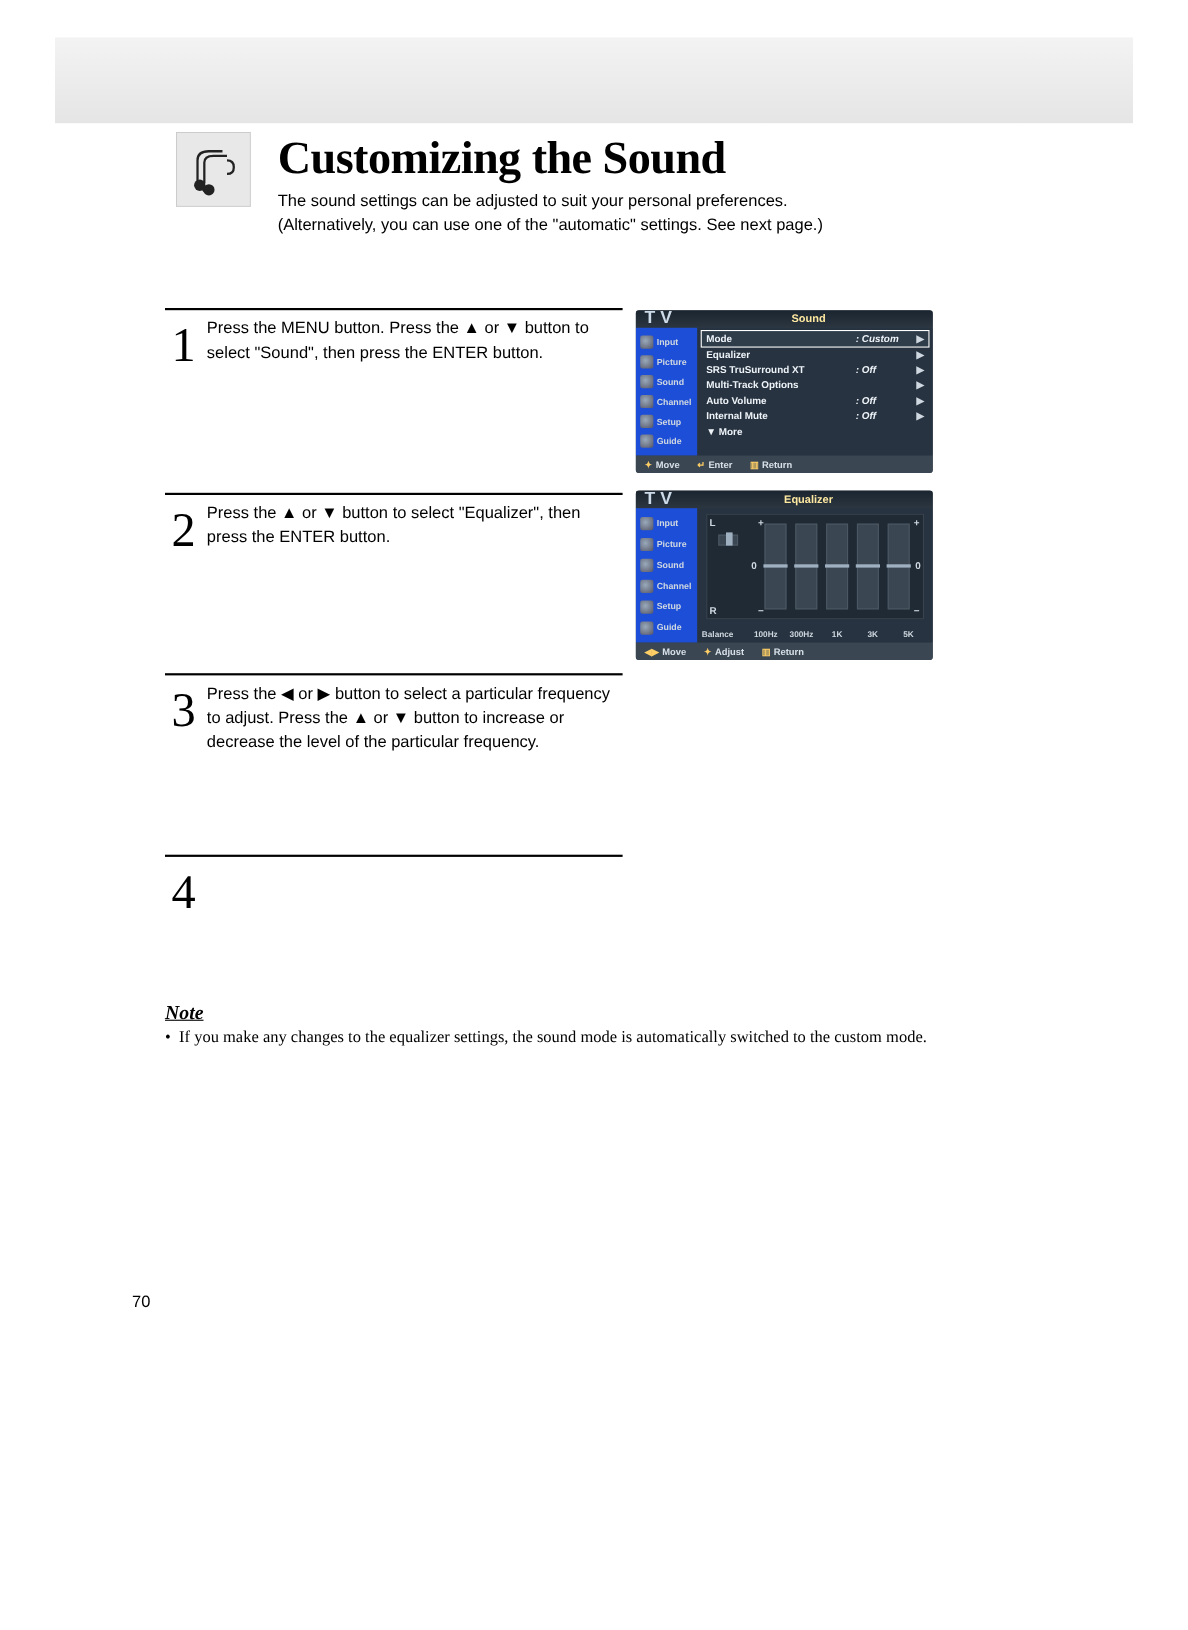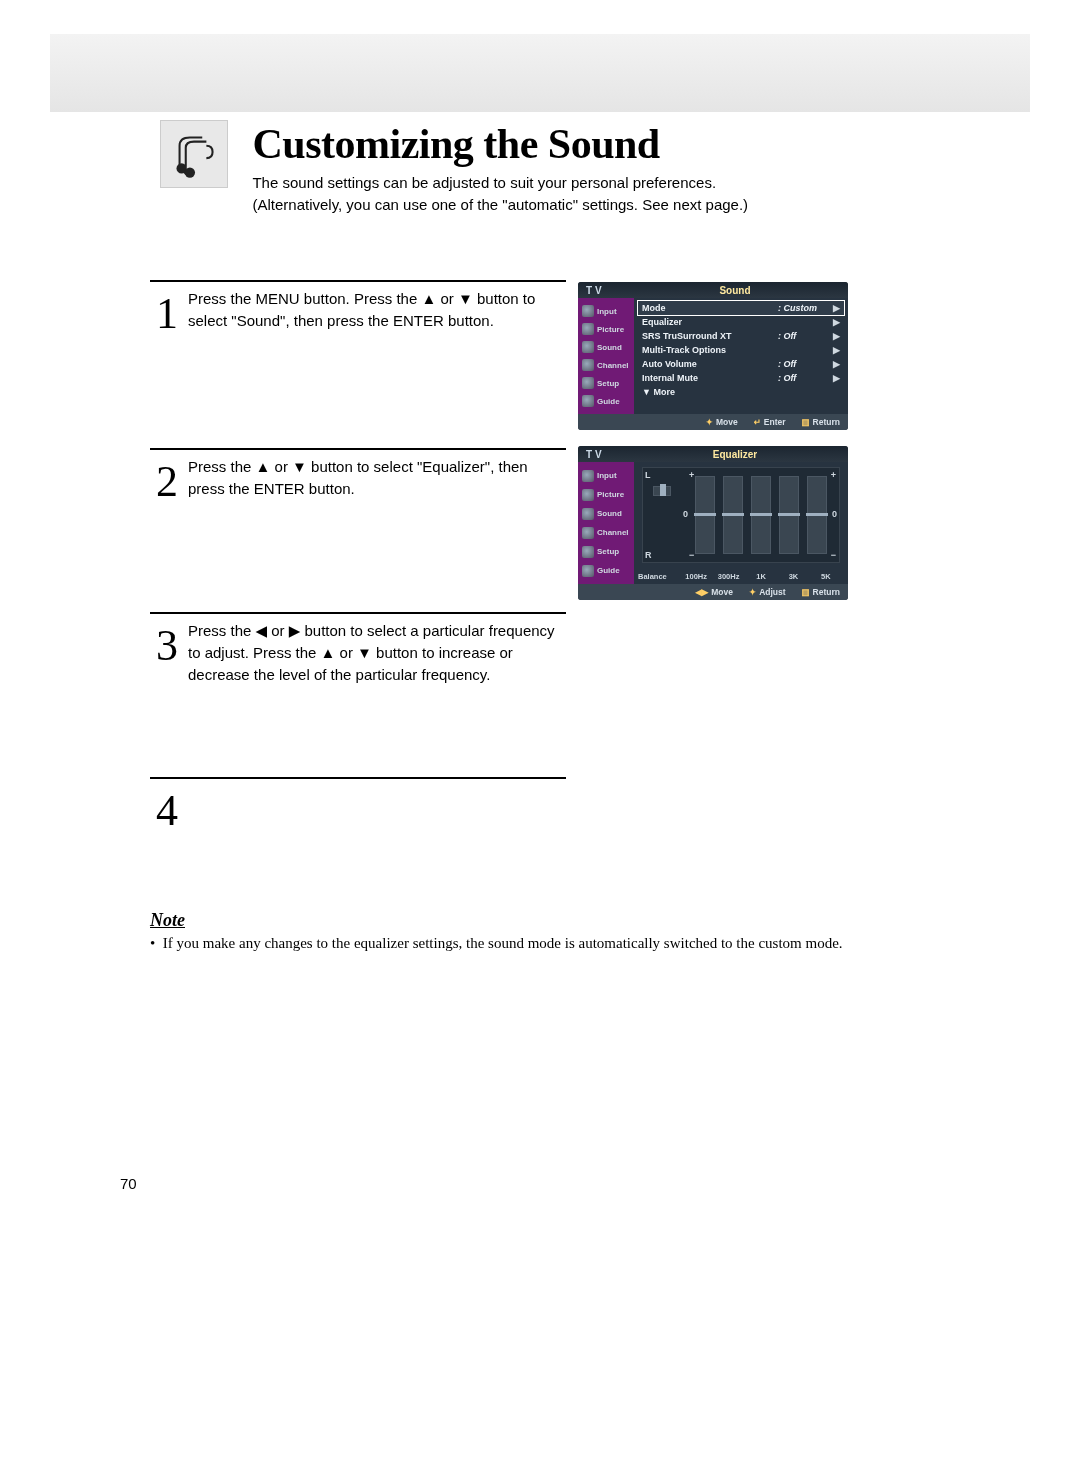--- a/index.html
+++ b/index.html
@@ -106,33 +106,33 @@
     height: 16px;
     background: linear-gradient(#1b2530, #2b3641);
     display: flex;
     align-items: center;
   }
   .osd-tv {
     width: 56px;
     padding-left: 8px;
     font-weight: bold;
     color: #cddbe8;
-    font-size: 10px;
+    font-size: 16px;
   }
   .osd-title {
     flex: 1;
     text-align: center;
     color: #ffe9a0;
     font-weight: bold;
     font-size: 10px;
   }
   .osd-body { display: flex; height: calc(100% - 32px); }
   .osd-side {
     width: 56px;
-    background: #701a75;
+    background: #1d4ed8;
     display: flex;
     flex-direction: column;
     justify-content: space-around;
     padding: 4px 0;
   }
   .side-item {
     display: flex;
     align-items: center;
     gap: 3px;
     padding: 0 2px 0 4px;
@@ -163,21 +163,21 @@
   }
   .menu-row.sel { outline: 1px solid #fff; background: #2f3c4a; }
   .menu-label { flex: 1; }
   .menu-val { width: 54px; font-style: italic; }
   .menu-arrow { width: 8px; text-align: right; color: #cfd8e0; }
   .osd-footer {
     height: 16px;
     background: #3a4753;
     display: flex;
     align-items: center;
-    justify-content: flex-end;
+    justify-content: flex-start;
     gap: 16px;
     padding: 0 8px;
     font-size: 8.5px;
     color: #d8e0e8;
     font-weight: bold;
   }
   .foot-item .sym { color: #ffcf66; margin-right: 3px; }
   
   .eq-area {
     position: relative;

